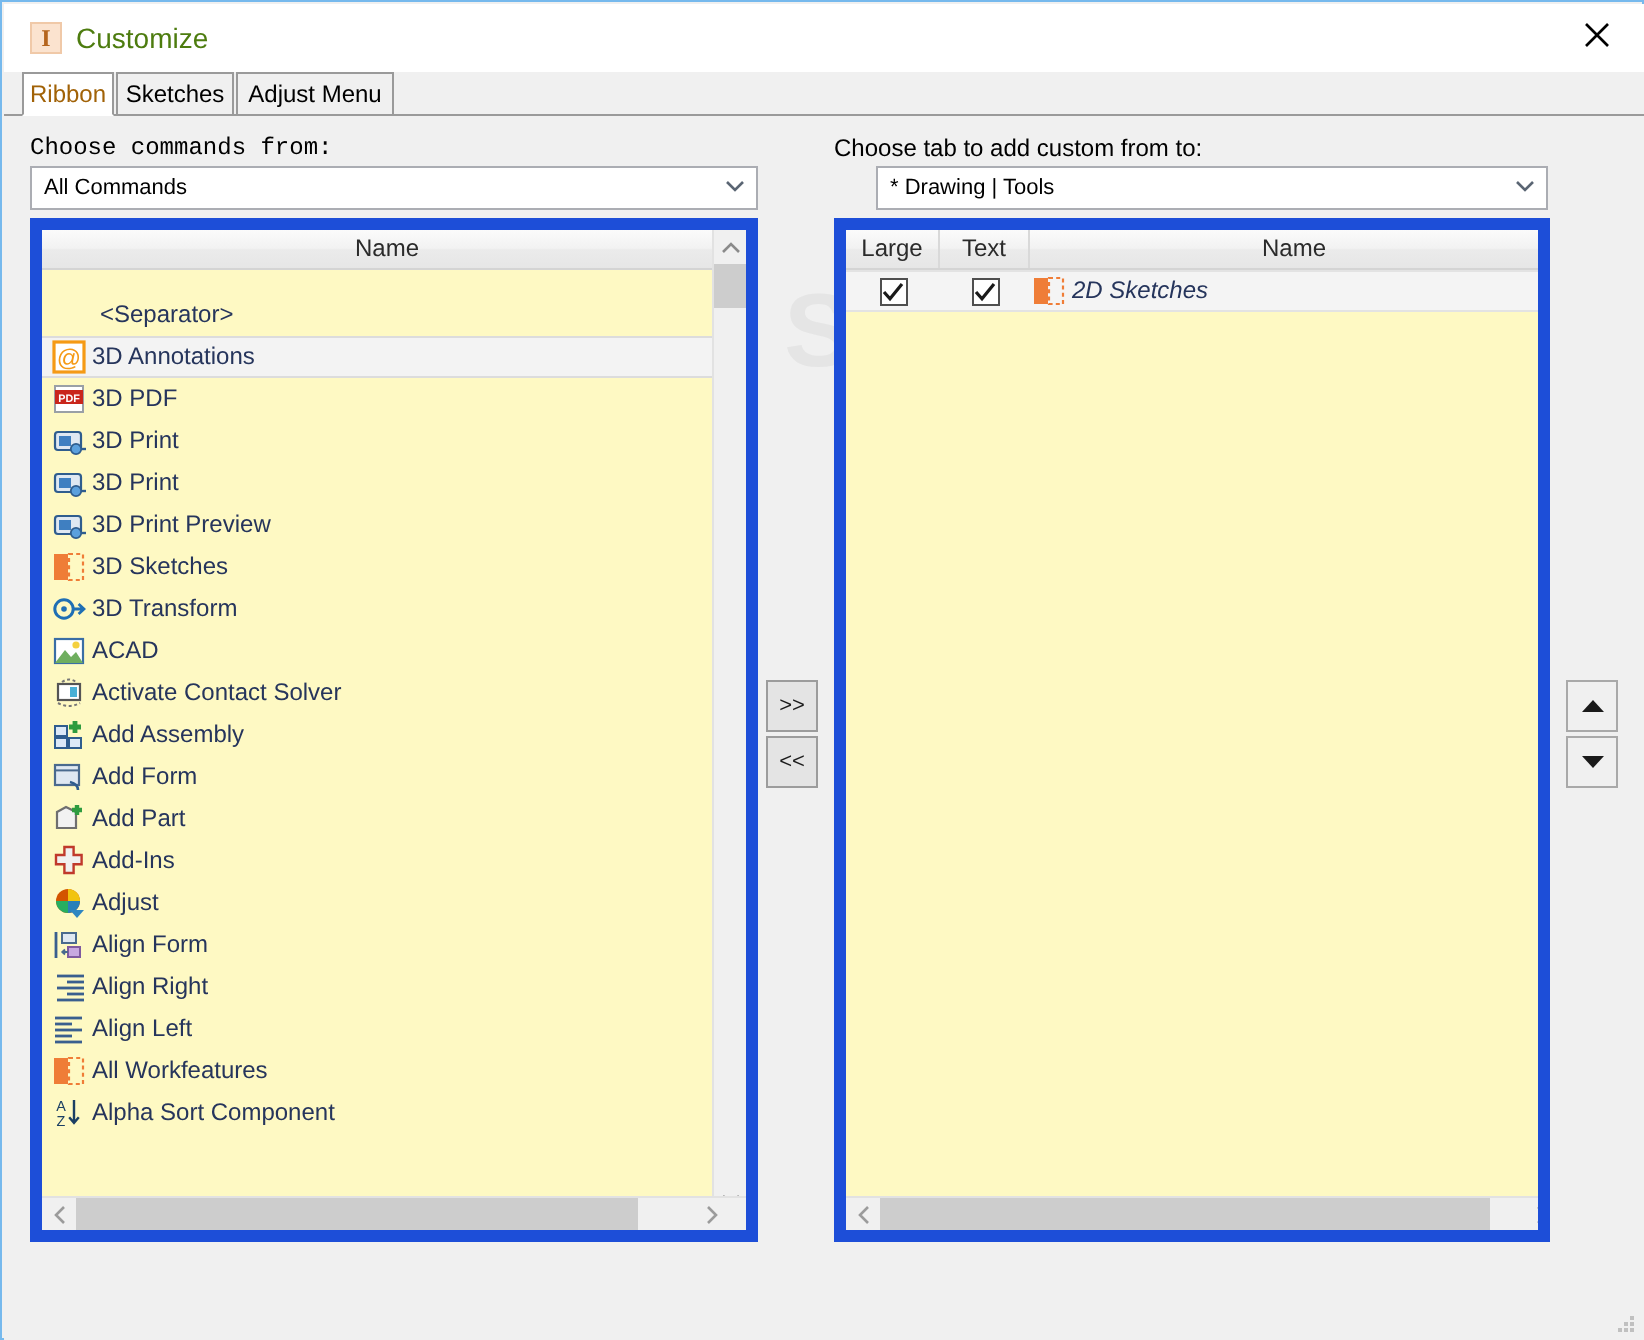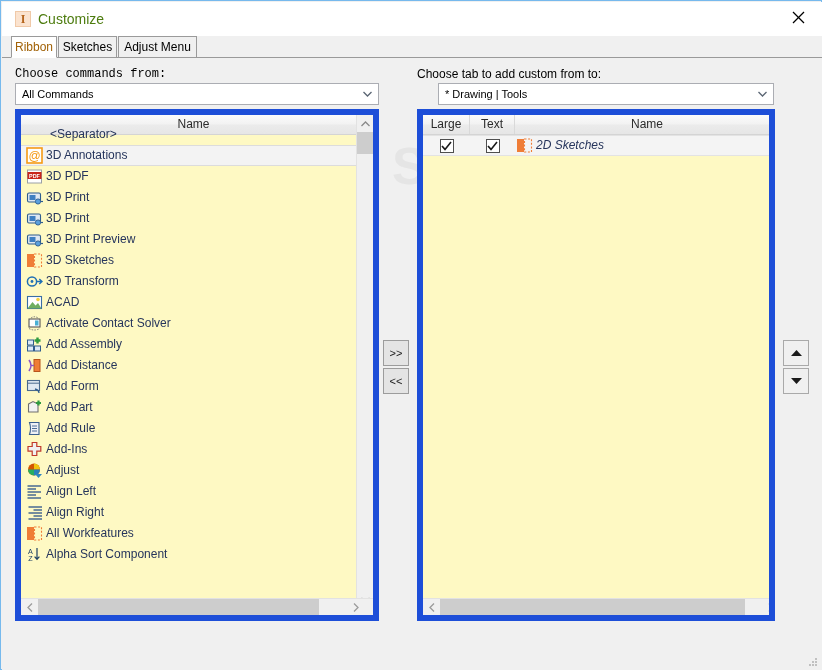--- a/index.html
+++ b/index.html
@@ -182,21 +182,21 @@
           </svg>
       </span>
     </div>
 
     <div class="listbox" style="left:13px;top:51px;width:364px;height:512px;">
 
       <div class="lb-header" style="width:345px;">
         <div class="cell" style="left:0;width:345px;">Name</div>
       </div>
 
-      <div class="rows" id="left-rows" style="top:9px;width:386px;height:473px;text-align:right;">
+      <div class="rows" id="left-rows" style="top:32px;width:386px;height:473px;text-align:right;">
           <div class="row separator">
             <span class="txt">&lt;Separator&gt;</span>
           </div>
           <div class="row sel">
             <span class="ico"><svg width="17" height="17" viewBox="0 0 17 17">
                 <rect x="1" y="1" width="15" height="15" fill="#fff" stroke="#f59a15" stroke-width="1.6"></rect>
                 <text x="8.5" y="13" font-size="12" font-family="Liberation Sans,sans-serif" fill="#f59a15" text-anchor="middle">@</text>
               </svg></span>
             <span class="txt">3D Annotations</span>
           </div>
@@ -271,87 +271,81 @@
             <span class="ico"><svg width="17" height="17" viewBox="0 0 17 17">
                 <rect x="1.5" y="4" width="6" height="5" fill="#dce9f7" stroke="#2f5d8e" stroke-width="1"></rect>
                 <rect x="1.5" y="10" width="6" height="5" fill="#dce9f7" stroke="#2f5d8e" stroke-width="1"></rect>
                 <rect x="8.5" y="10" width="6" height="5" fill="#dce9f7" stroke="#2f5d8e" stroke-width="1"></rect>
                 <path d="M11.5 1.5 L11.5 7.5 M8.5 4.5 L14.5 4.5" stroke="#2e9b3f" stroke-width="2.4"></path>
               </svg></span>
             <span class="txt">Add Assembly</span>
           </div>
           <div class="row">
             <span class="ico"><svg width="17" height="17" viewBox="0 0 17 17">
-                <path d="M3 3 Q7 8.5 3 14" fill="none" stroke="#8e55c4" stroke-width="1.6"></path>
-                <rect x="8" y="2.5" width="6" height="12" fill="#ef7d37" stroke="#b8551b" stroke-width="1"></rect>
-                <path d="M5 8.5 L8 8.5" stroke="#8e55c4" stroke-width="1.4"></path>
-              </svg></span>
-            <span class="txt">Add Distance</span>
-          </div>
-          <div class="row">
-            <span class="ico"><svg width="17" height="17" viewBox="0 0 17 17">
                 <rect x="1.5" y="2.5" width="12" height="10" fill="#dfe8f2" stroke="#4a6a8e" stroke-width="1.1"></rect>
                 <path d="M1.5 5.2 L13.5 5.2" stroke="#4a6a8e" stroke-width="1"></path>
                 <path d="M9 11 q4 1 4 4" fill="none" stroke="#2f5d8e" stroke-width="1.3"></path>
               </svg></span>
             <span class="txt">Add Form</span>
           </div>
           <div class="row">
             <span class="ico"><svg width="17" height="17" viewBox="0 0 17 17">
                 <path d="M2.5 5 L7 2.5 L12 5 L12 13 L2.5 13 Z" fill="#f2f2f2" stroke="#6f6f6f" stroke-width="1.1"></path>
                 <path d="M12.5 1.5 L12.5 6.5 M10 4 L15 4" stroke="#2e9b3f" stroke-width="2.2"></path>
               </svg></span>
             <span class="txt">Add Part</span>
-          </div>
-          <div class="row">
-            <span class="ico"><svg width="17" height="17" viewBox="0 0 17 17">
-                <path d="M3.5 2.5 L13 2.5 L13 14.5 L3.5 14.5 Q5.5 8.5 3.5 2.5 Z" fill="#eef1f5" stroke="#3a5f8e" stroke-width="1.1"></path>
-                <path d="M6 6 L11 6 M6 8.5 L11 8.5 M6 11 L11 11" stroke="#3a5f8e" stroke-width=".9"></path>
-              </svg></span>
-            <span class="txt">Add Rule</span>
           </div>
           <div class="row">
             <span class="ico"><svg width="17" height="17" viewBox="0 0 17 17">
                 <path d="M6.2 1.5 h4.6 v4 h4 v4.6 h-4 v4.4 h-4.6 v-4.4 h-4.2 v-4.6 h4.2 z" fill="#f0f0f0" stroke="#c0392b" stroke-width="1.2"></path>
               </svg></span>
             <span class="txt">Add-Ins</span>
           </div>
           <div class="row">
             <span class="ico"><svg width="17" height="17" viewBox="0 0 17 17">
                 <circle cx="8" cy="7.5" r="6" fill="#d35400"></circle>
                 <path d="M8 1.5 A6 6 0 0 1 14 7.5 L8 7.5 Z" fill="#f1c40f"></path>
                 <path d="M8 7.5 L14 7.5 A6 6 0 0 1 8 13.5 Z" fill="#2980b9"></path>
                 <path d="M8 7.5 L2 7.5 A6 6 0 0 0 8 13.5 Z" fill="#27ae60"></path>
                 <path d="M9 12 L16 12 L12.5 16 Z" fill="#2e86c1"></path>
               </svg></span>
             <span class="txt">Adjust</span>
+          </div>
+          <div class="row">
+            <span class="ico"><svg width="17" height="17" viewBox="0 0 17 17">
+                <path d="M2 2 L2 15" stroke="#3a5f8e" stroke-width="1.4"></path>
+                <rect x="5" y="2.5" width="7" height="5" fill="#dfe8f2" stroke="#4a6a8e" stroke-width="1"></rect>
+                <rect x="8" y="9.5" width="6" height="5" fill="#c8a8e0" stroke="#7f5aa0" stroke-width="1"></rect>
+                <path d="M5.5 12 L8 12 M6.5 10.8 L5.2 12 L6.5 13.2" stroke="#4a6a8e" stroke-width="1" fill="none"></path>
+              </svg></span>
+            <span class="txt">Align Form</span>
+          </div>
+          <div class="row">
+            <span class="ico"><svg width="17" height="17" viewBox="0 0 17 17">
+                <g stroke="#3a5f8e" stroke-width="1.4">
+                  <path d="M2.5 3 L16 3"></path>
+                  <path d="M7.5 6 L16 6"></path>
+                  <path d="M2.5 9 L16 9"></path>
+                  <path d="M7.5 12 L16 12"></path>
+                  <path d="M2.5 15 L16 15"></path>
+                </g>
+              </svg></span>
+            <span class="txt">Align Right</span>
           </div>
           <div class="row">
             <span class="ico"><svg width="17" height="17" viewBox="0 0 17 17">
                 <g stroke="#3a5f8e" stroke-width="1.4">
                   <path d="M1.5 3 L15 3"></path>
                   <path d="M1.5 6 L10 6"></path>
                   <path d="M1.5 9 L15 9"></path>
                   <path d="M1.5 12 L10 12"></path>
                   <path d="M1.5 15 L15 15"></path>
                 </g>
               </svg></span>
             <span class="txt">Align Left</span>
-          </div>
-          <div class="row">
-            <span class="ico"><svg width="17" height="17" viewBox="0 0 17 17">
-                <g stroke="#3a5f8e" stroke-width="1.4">
-                  <path d="M2.5 3 L16 3"></path>
-                  <path d="M7.5 6 L16 6"></path>
-                  <path d="M2.5 9 L16 9"></path>
-                  <path d="M7.5 12 L16 12"></path>
-                  <path d="M2.5 15 L16 15"></path>
-                </g>
-              </svg></span>
-            <span class="txt">Align Right</span>
           </div>
           <div class="row">
             <span class="ico"><svg width="17" height="17" viewBox="0 0 17 17">
                 <rect x="1" y="2" width="7" height="13" fill="#ef7d37"></rect>
                 <rect x="8.5" y="2" width="7" height="13" fill="none" stroke="#ef7d37" stroke-width="1.1" stroke-dasharray="2,1.6"></rect>
               </svg></span>
             <span class="txt">All Workfeatures</span>
           </div>
           <div class="row">
             <span class="ico"><svg width="17" height="17" viewBox="0 0 17 17">

